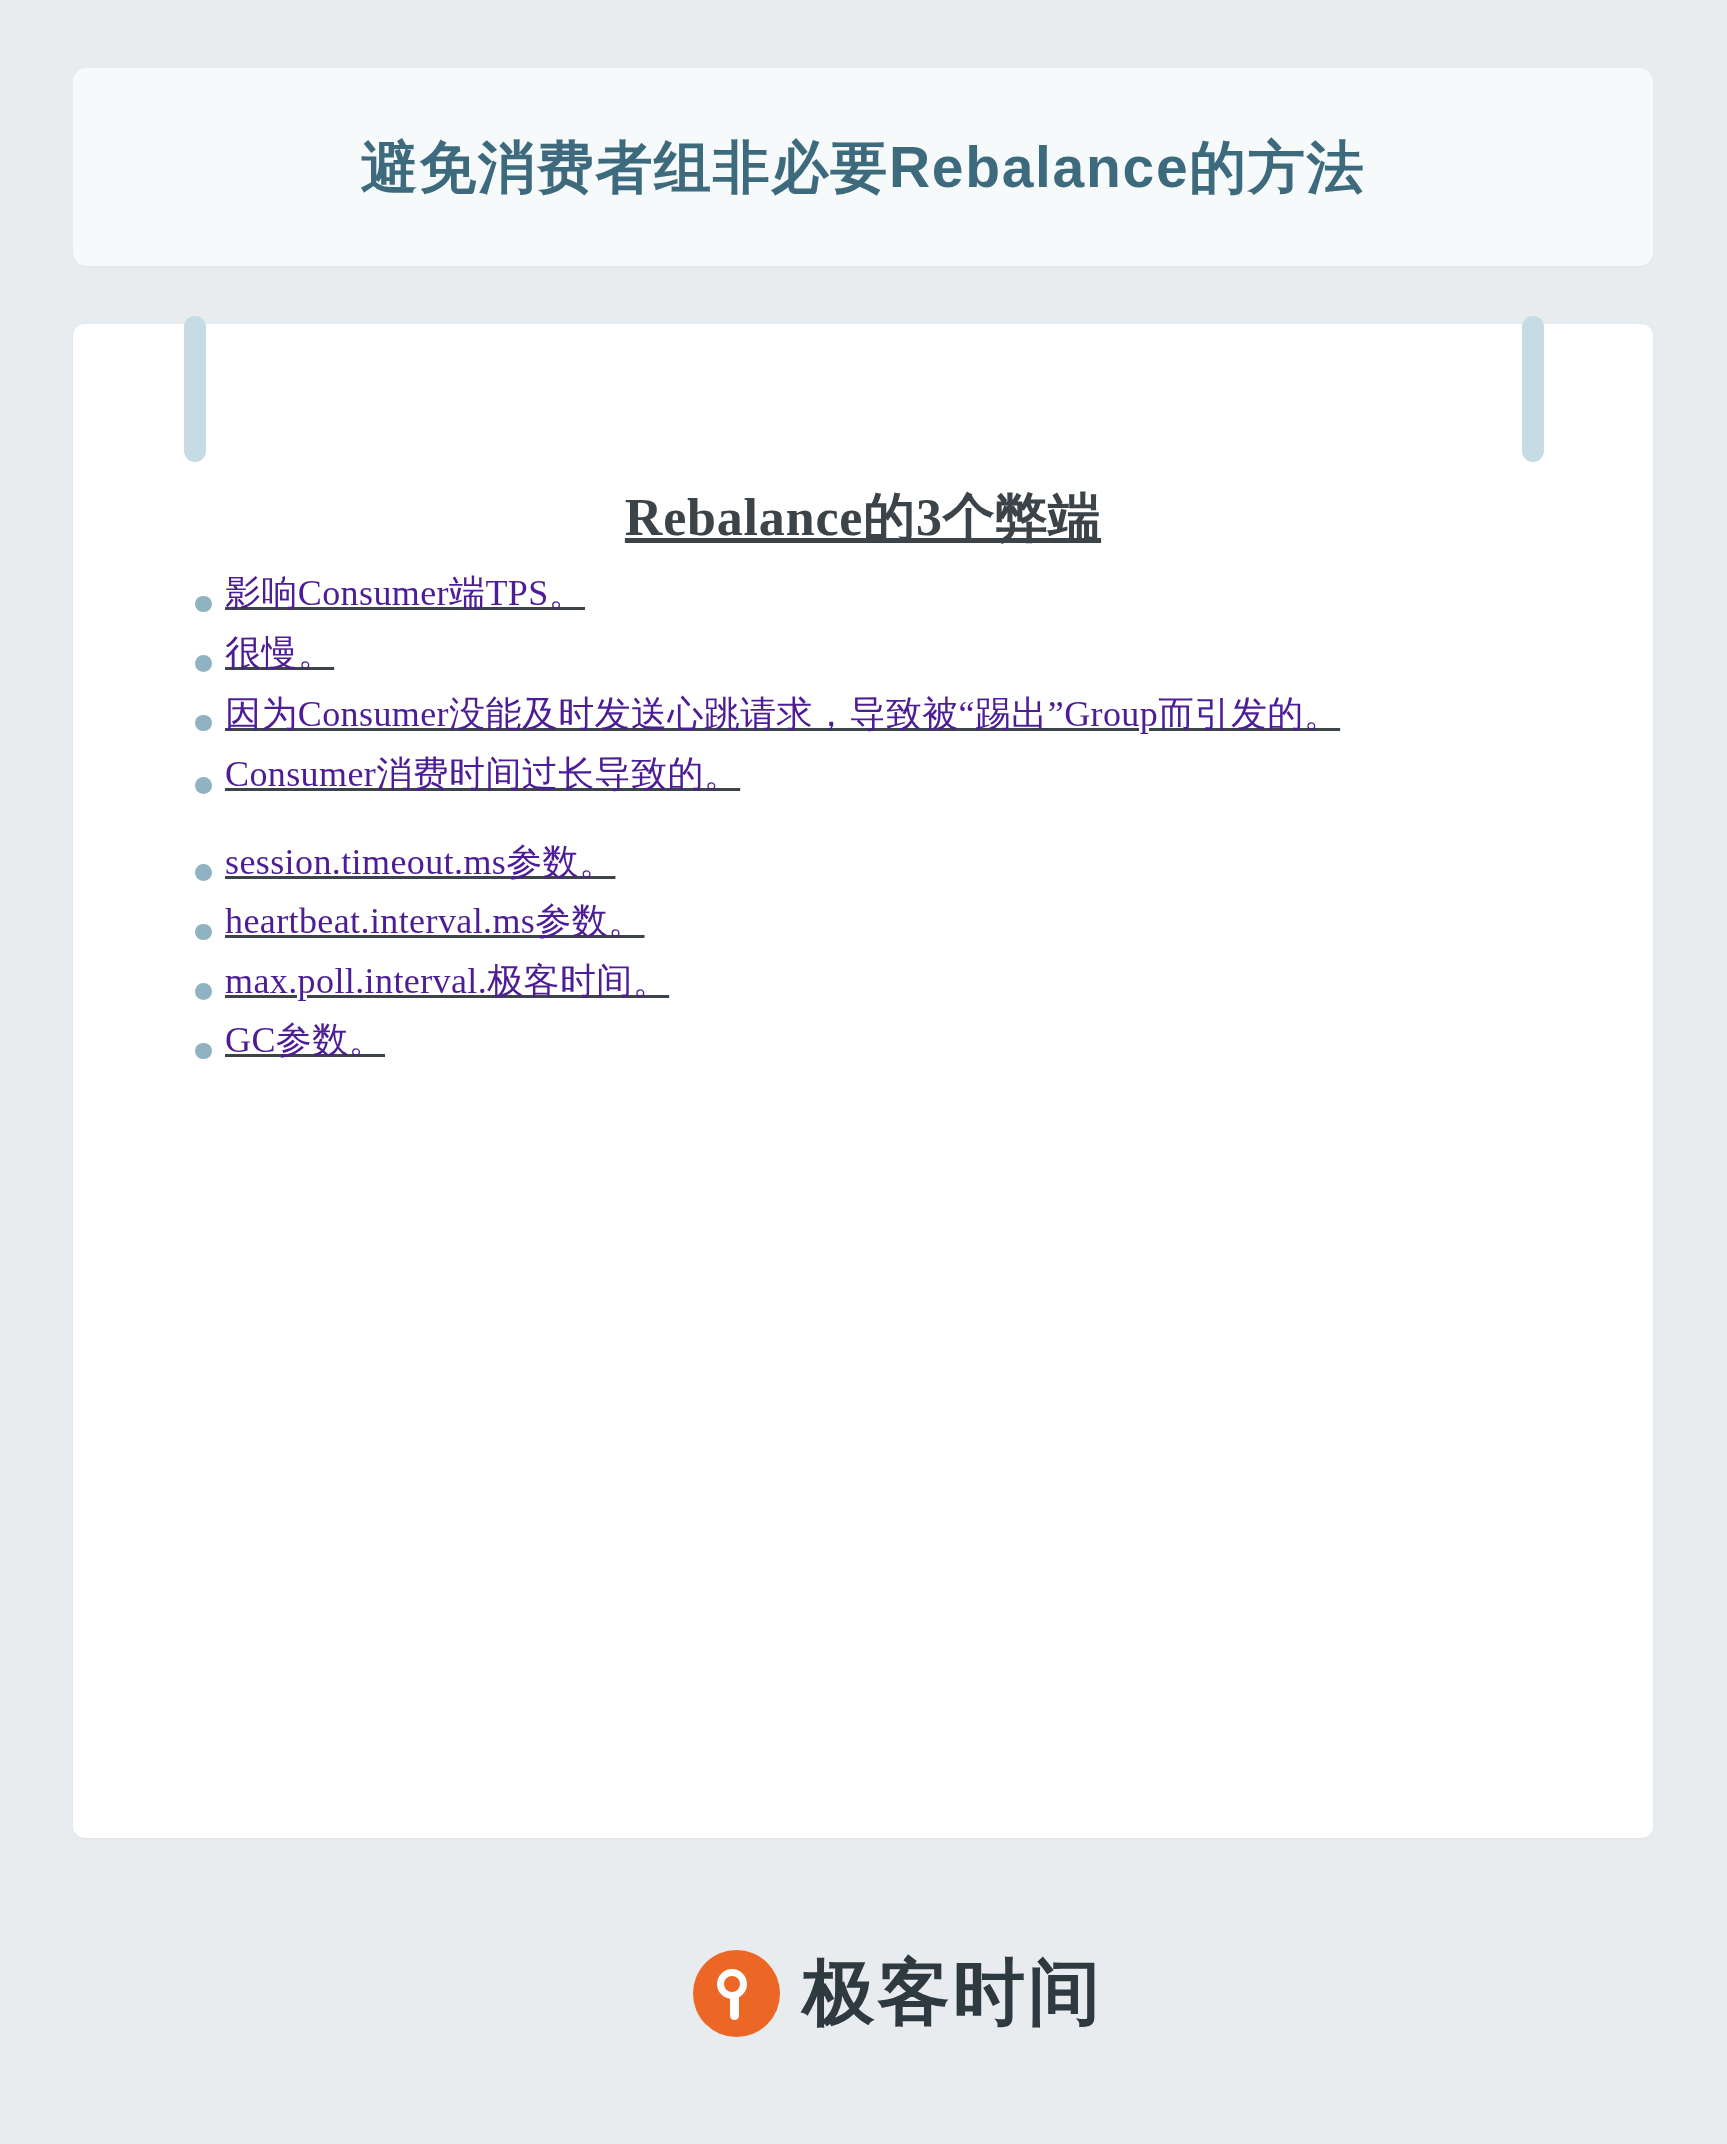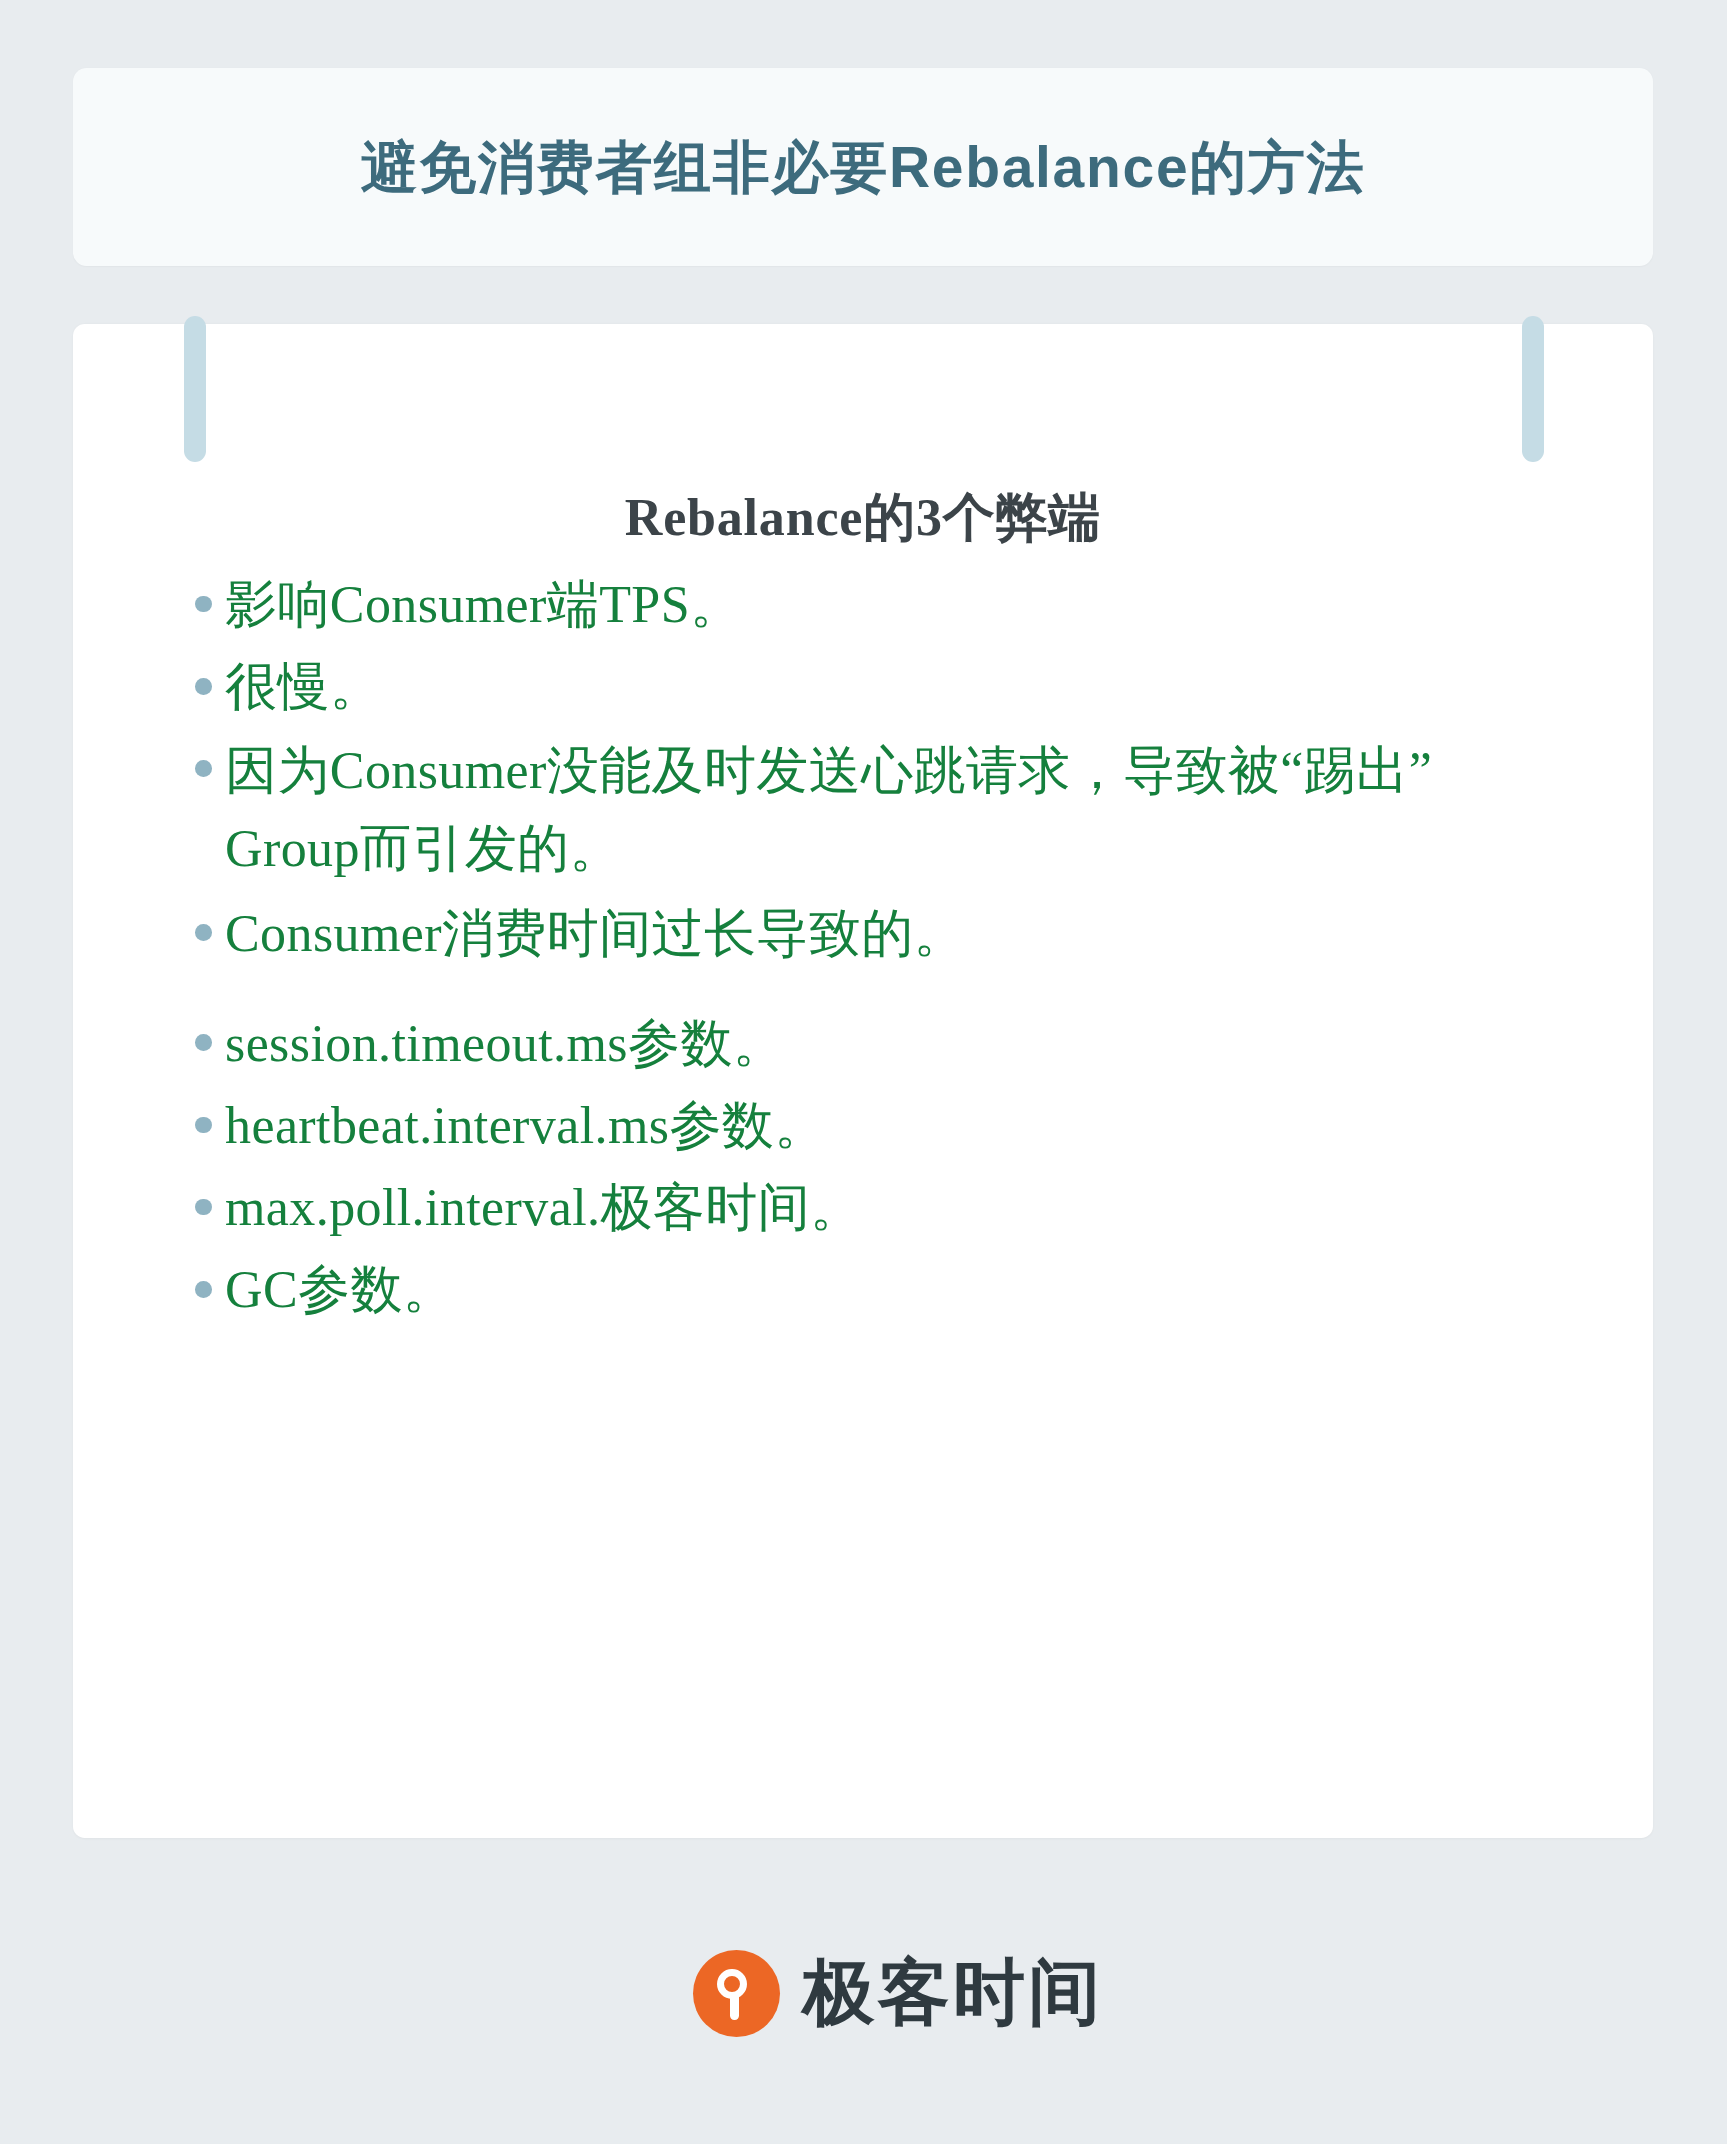--- a/index.html
+++ b/index.html
@@ -72,20 +72,21 @@
 
   
   .content {
     position: absolute;
     left: 73px;
     top: 324px;
     width: 1580px;
     box-sizing: border-box;
     padding: 159px 109px 0 109px;
     color: #3c4449;
+    text-decoration: underline;
   }
 
   .section-heading {
     text-align: center;
     font-size: 52px;
     line-height: 1.35;
     color: #3c4449;
     margin: 0 0 15px 0;
     letter-spacing: 0.8px;
   }
@@ -94,24 +95,24 @@
   }
 
   ul.bullets {
     list-style: none;
     margin: 0;
     padding: 0;
   }
   ul.bullets li {
     position: relative;
     padding-left: 43px;
-    font-size: 52px;
+    font-size: 36px;
     line-height: 1.42;
     margin-bottom: 8.3px;
-    color: #15803d;
+    color: #4c1d95;
     letter-spacing: 0.4px;
   }
   ul.bullets li::before {
     content: "";
     position: absolute;
     left: 13.4px;
     top: 27.6px;
     width: 16.7px;
     height: 16.7px;
     border-radius: 50%;

